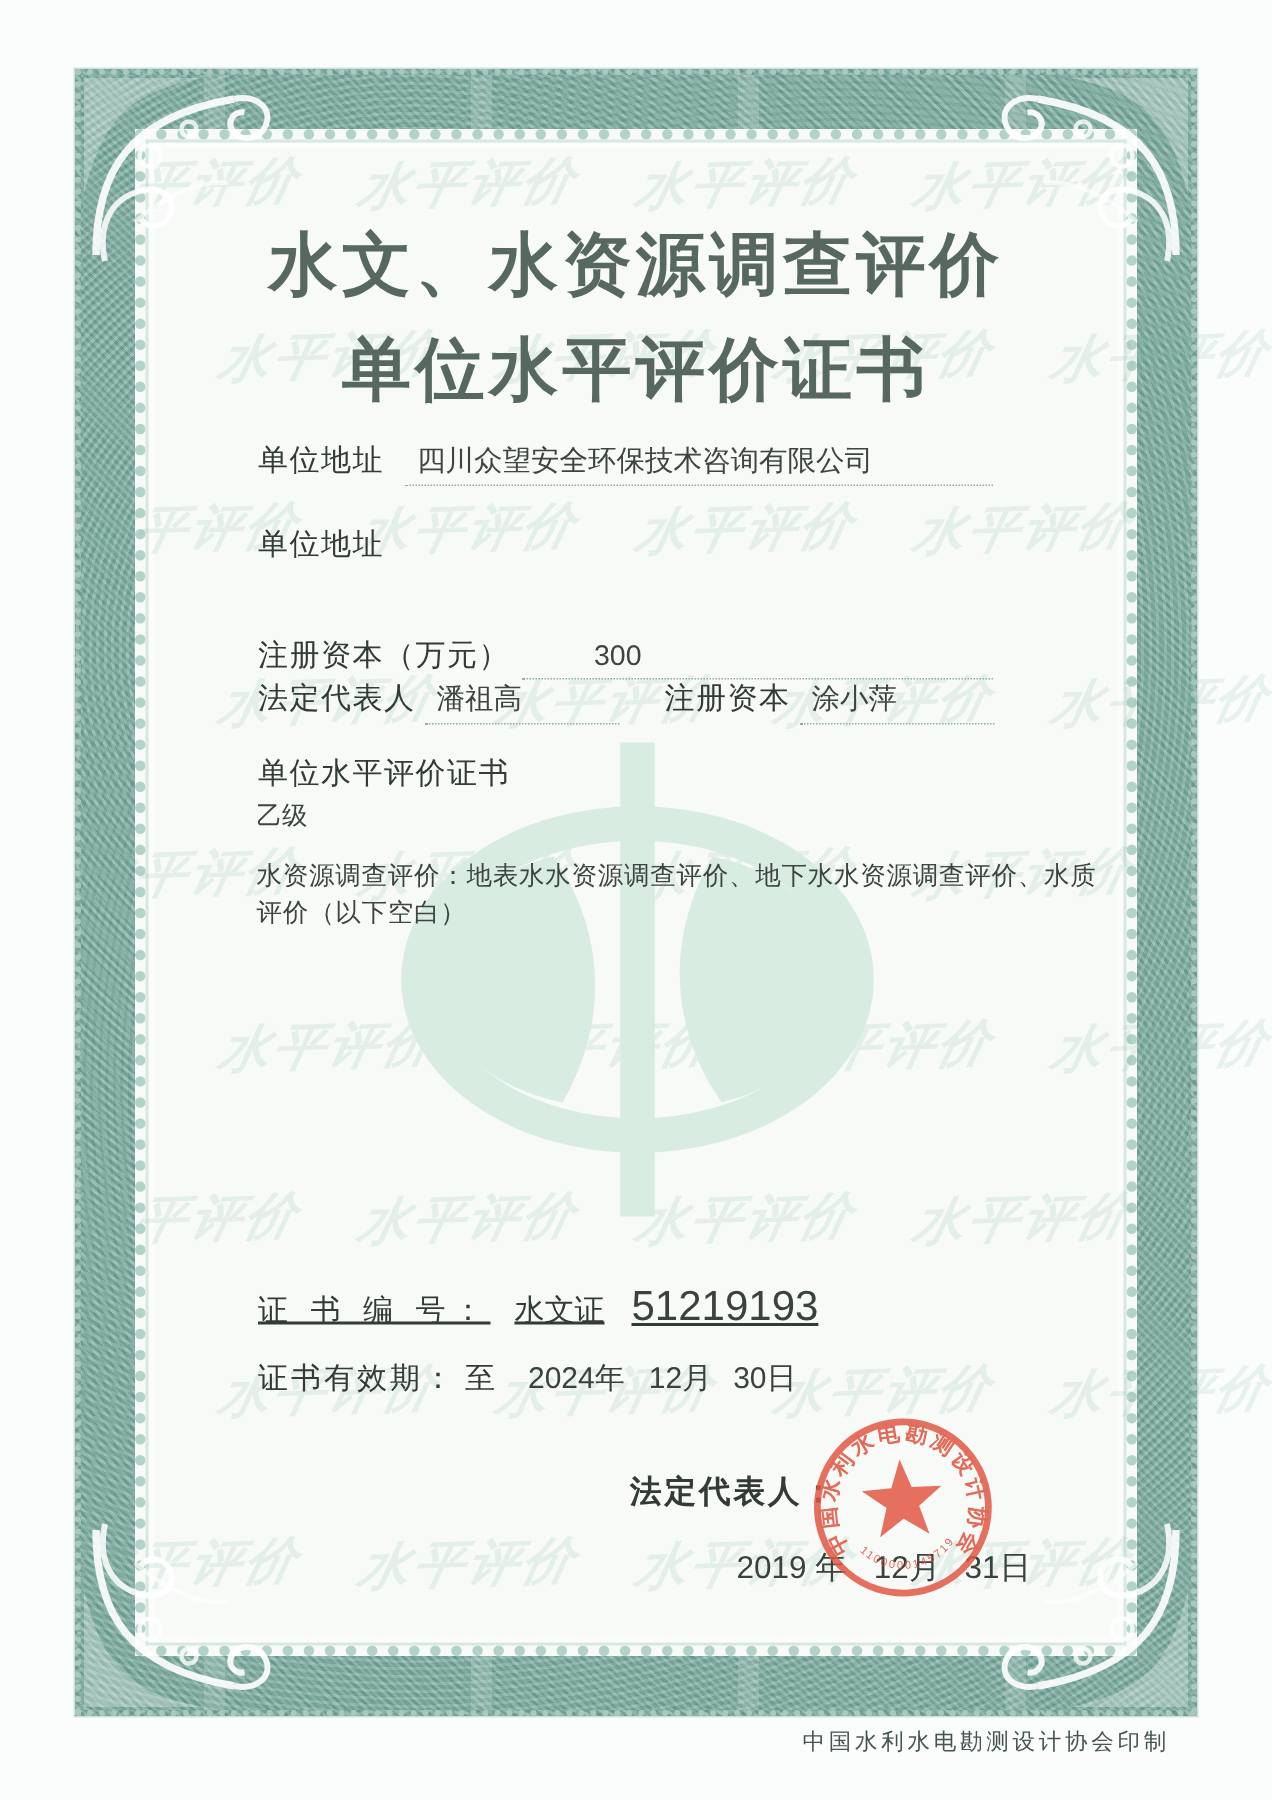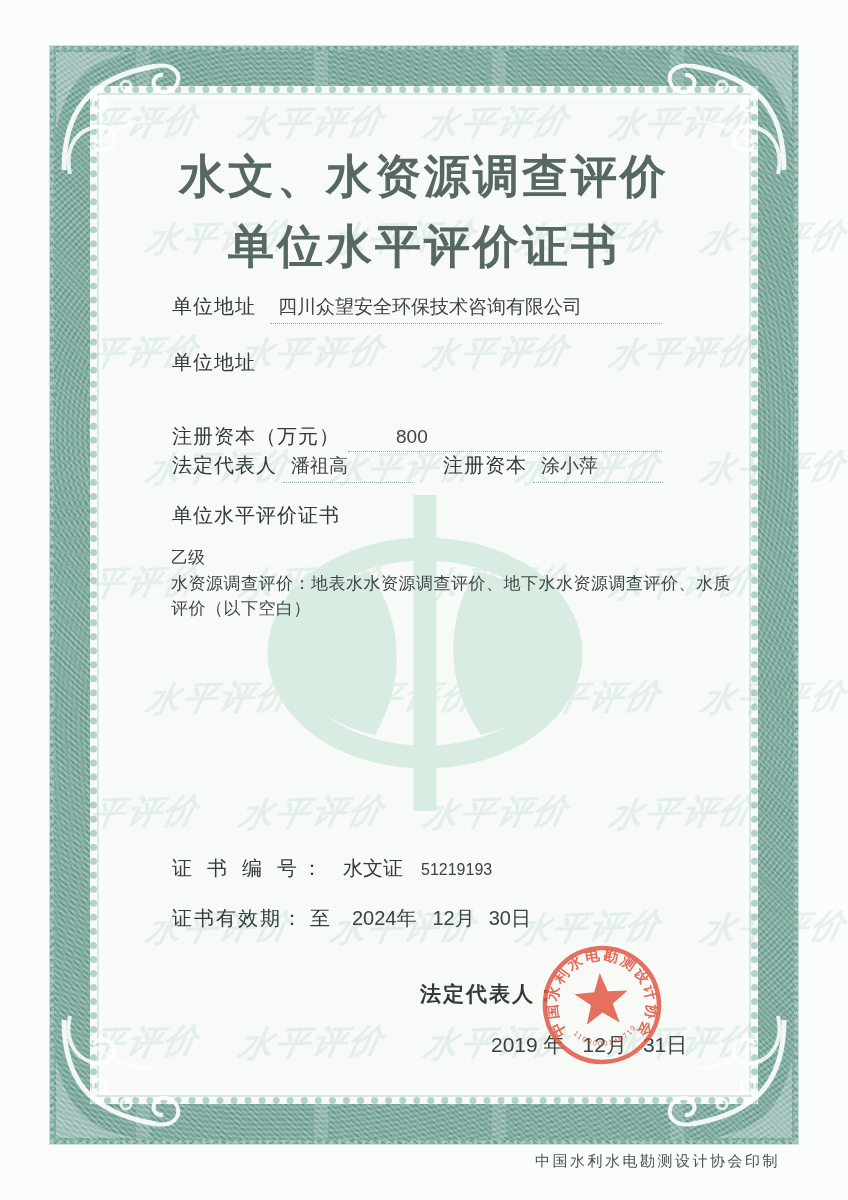--- a/index.html
+++ b/index.html
@@ -61,29 +61,29 @@
   .val{font-size:19px;color:#3e4540;white-space:nowrap;}
   .uline{border-bottom:1px dotted #8fada2;padding:0 4px 3px 8px;}
   .grow{flex:1;}
   .r1{top:293px;width:490px;} .r1 .uline{margin-left:14px;}
   .r2{top:349px;width:490px;} .r2 .uline{margin-left:14px;}
   .r3{top:423px;width:490px;} .r3 .uline{margin-left:8px;padding-left:48px;}
   .r4{top:452px;}
   .r4 .uline{width:118px;margin-left:6px;}
   .r4 .lbl2{margin-left:30px;}
   .r5{top:502px;}
-  .grade{position:absolute;left:171px;top:546px;font-size:17px;color:#3c453f;z-index:3;}
+  .grade{position:absolute;left:171px;top:532px;font-size:17px;color:#3c453f;z-index:3;}
   .scope{
     position:absolute;left:171px;top:572px;width:576px;font-size:17px;
     line-height:24.5px;color:#3c453f;z-index:3;letter-spacing:.5px;
   }
-  .certno{top:855px;}
+  .certno{top:855px;text-decoration:underline;}
   .certno .lbl{letter-spacing:5px;}
   .certno .prefix{font-family:"Liberation Serif","DejaVu Serif",serif;font-size:20px;margin-left:16px;}
-  .certno .num{font-size:16px;margin-left:18px;color:#39423c;}
+  .certno .num{font-size:28px;margin-left:18px;color:#39423c;}
   .validity{top:905px;}
   .validity .lbl{letter-spacing:2px;}
   .validity .seg{font-size:20px;color:#39423c;}
   .validity .to{font-family:"Liberation Serif","DejaVu Serif",serif;margin-left:6px;}
   .validity .yr{margin-left:20px;} .validity .mo{margin-left:16px;} .validity .dy{margin-left:14px;}
   .issuer{
     position:absolute;left:420px;top:980px;z-index:3;
     font-family:"Liberation Serif","DejaVu Serif",serif;font-weight:700;
     font-size:21px;letter-spacing:2px;color:#323b35;
   }
@@ -199,21 +199,21 @@
     <span class="lbl">单位地址</span>
     <span class="uline grow val">四川众望安全环保技术咨询有限公司</span>
   </div>
 
   <div class="row r2">
     <span class="lbl">单位地址</span>
   </div>
 
   <div class="row r3">
     <span class="lbl">注册资本（万元）</span>
-    <span class="uline grow val">800</span>
+    <span class="uline grow val">300</span>
   </div>
 
   <div class="row r4">
     <span class="lbl">法定代表人</span>
     <span class="uline val">潘祖高</span>
     <span class="lbl lbl2">注册资本</span>
     <span class="uline val">涂小萍</span>
   </div>
 
   <div class="row r5">

